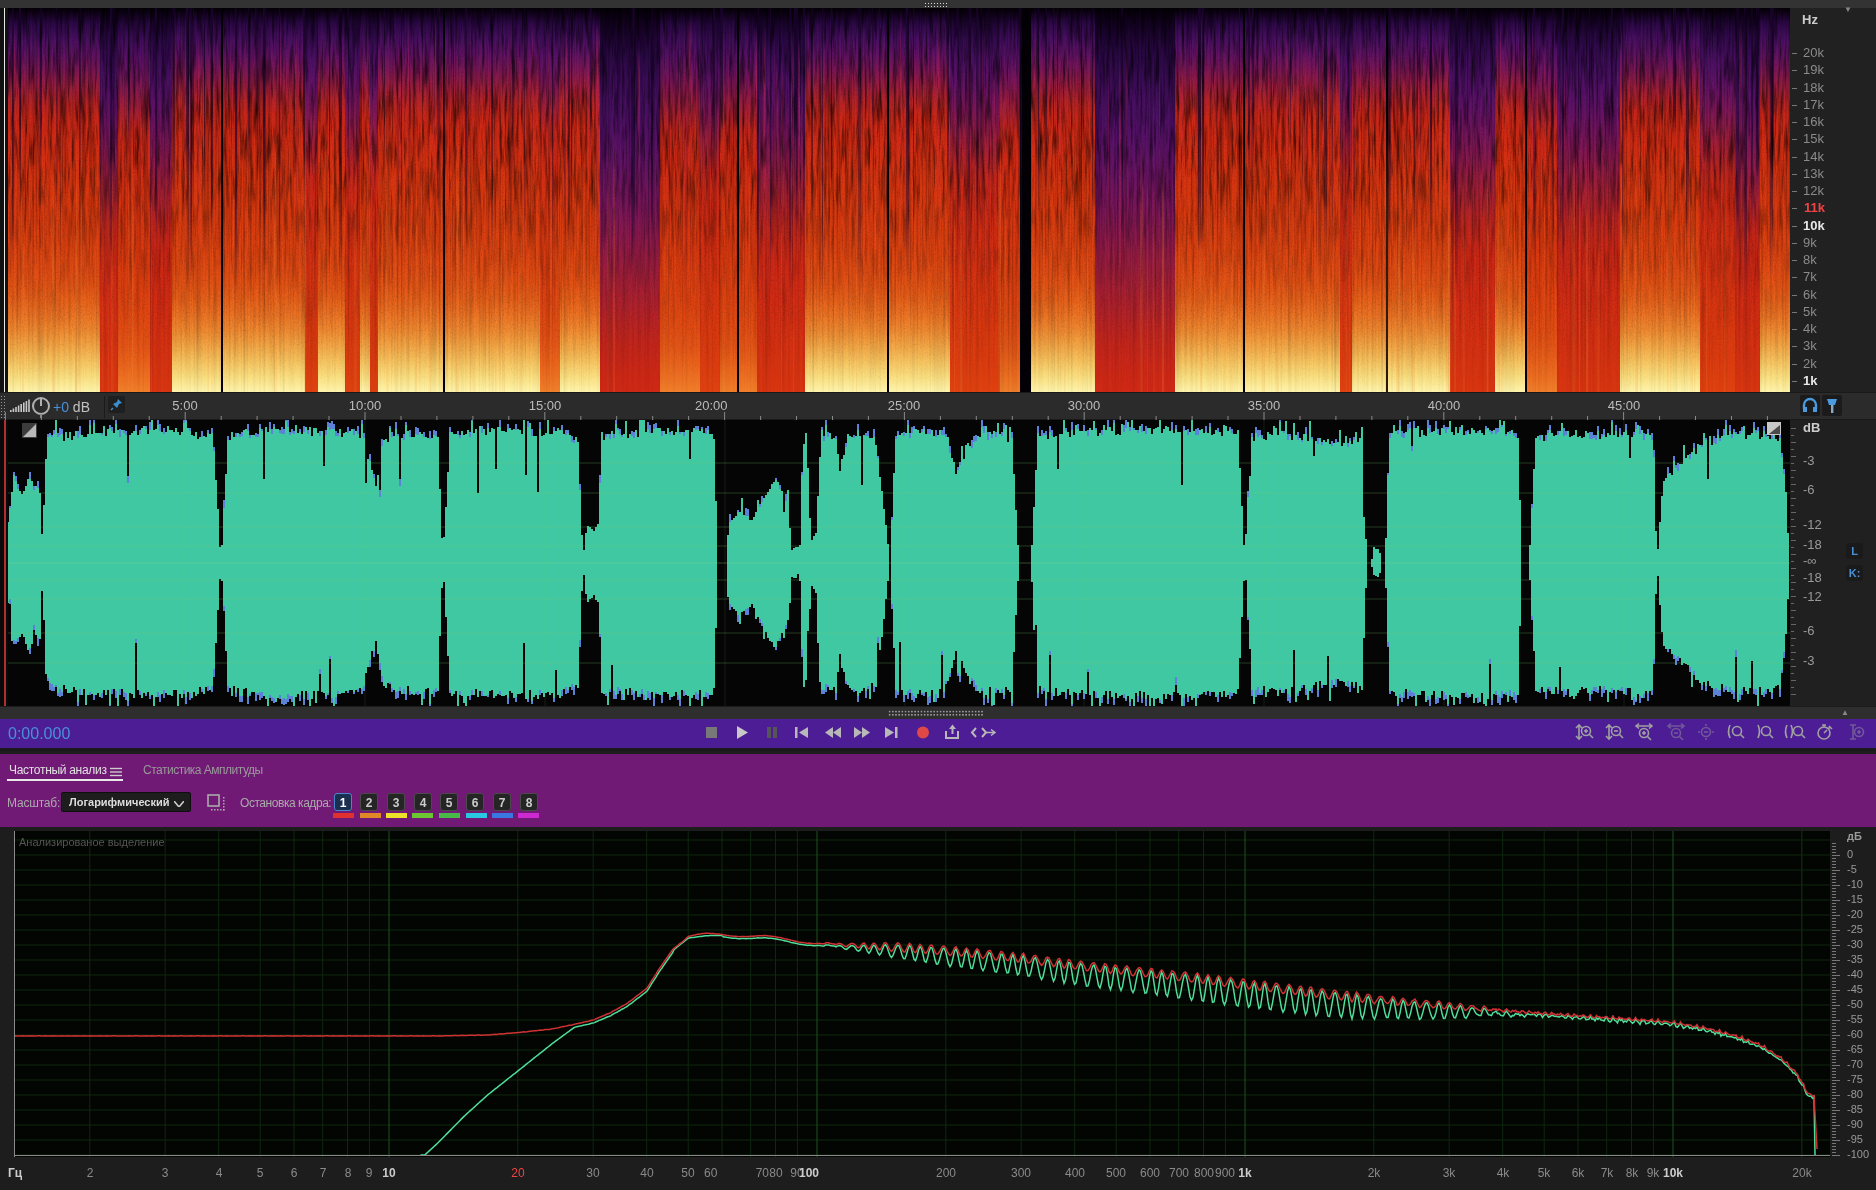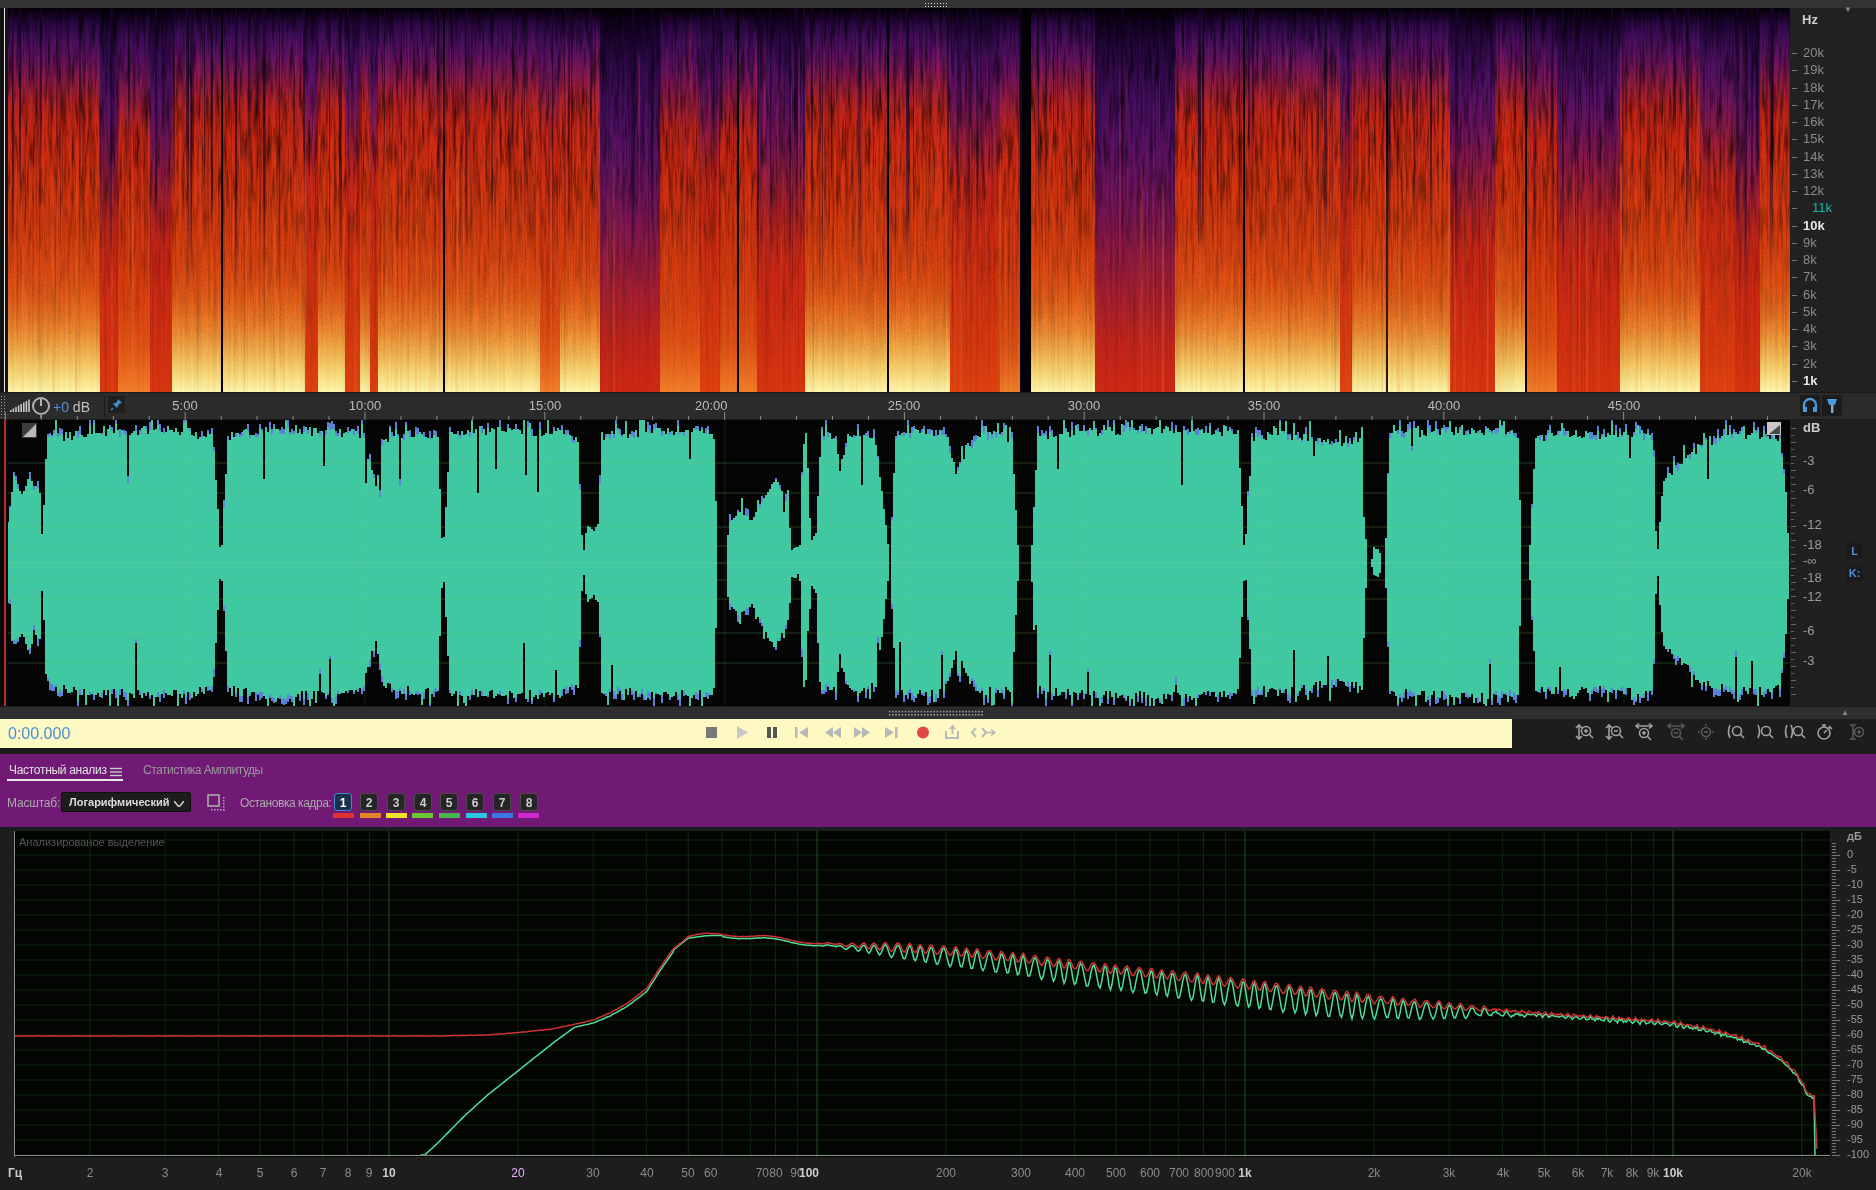--- a/index.html
+++ b/index.html
@@ -571,21 +571,21 @@
     <div style="position:absolute;left:13px;top:106px;color:#8a8a8a;font-weight:400;font-size:13px">16k</div>
     <div style="position:absolute;left:2px;top:114px;width:5px;height:1px;background:#777"></div>
     <div style="position:absolute;left:13px;top:123px;color:#8a8a8a;font-weight:400;font-size:13px">15k</div>
     <div style="position:absolute;left:2px;top:131px;width:5px;height:1px;background:#777"></div>
     <div style="position:absolute;left:13px;top:141px;color:#8a8a8a;font-weight:400;font-size:13px">14k</div>
     <div style="position:absolute;left:2px;top:149px;width:5px;height:1px;background:#777"></div>
     <div style="position:absolute;left:13px;top:158px;color:#8a8a8a;font-weight:400;font-size:13px">13k</div>
     <div style="position:absolute;left:2px;top:166px;width:5px;height:1px;background:#777"></div>
     <div style="position:absolute;left:13px;top:175px;color:#8a8a8a;font-weight:400;font-size:13px">12k</div>
     <div style="position:absolute;left:2px;top:183px;width:5px;height:1px;background:#777"></div>
-    <div style="position:absolute;left:22px;top:192px;color:#14b8a6;font-weight:400;font-size:13px">11k</div>
+    <div style="position:absolute;left:14px;top:192px;color:#ef4444;font-weight:700;font-size:13px">11k</div>
     <div style="position:absolute;left:2px;top:200px;width:5px;height:1px;background:#777"></div>
     <div style="position:absolute;left:13px;top:210px;color:#e8e8e8;font-weight:700;font-size:13px">10k</div>
     <div style="position:absolute;left:2px;top:218px;width:5px;height:1px;background:#777"></div>
     <div style="position:absolute;left:13px;top:227px;color:#8a8a8a;font-weight:400;font-size:13px">9k</div>
     <div style="position:absolute;left:2px;top:235px;width:5px;height:1px;background:#777"></div>
     <div style="position:absolute;left:13px;top:244px;color:#8a8a8a;font-weight:400;font-size:13px">8k</div>
     <div style="position:absolute;left:2px;top:252px;width:5px;height:1px;background:#777"></div>
     <div style="position:absolute;left:13px;top:261px;color:#8a8a8a;font-weight:400;font-size:13px">7k</div>
     <div style="position:absolute;left:2px;top:269px;width:5px;height:1px;background:#777"></div>
     <div style="position:absolute;left:13px;top:279px;color:#8a8a8a;font-weight:400;font-size:13px">6k</div>
@@ -786,21 +786,21 @@
     <div style="position:absolute;left:1px;top:274px;width:5px;height:1px;background:#666"></div>
 <div style="position:absolute;left:56px;top:123px;width:17px;height:16px;background:#1a1a1a;border-radius:2px;color:#4a90d8;font-size:11px;font-weight:700;text-align:center;line-height:16px">L</div>
 <div style="position:absolute;left:56px;top:145px;width:17px;height:16px;background:#1a1a1a;border-radius:2px;color:#4a90d8;font-size:11px;font-weight:700;text-align:center;line-height:16px">K:</div>
 </div>
 
 <div class="abs" style="left:0;top:706px;width:1876px;height:13px;background:#2e2e2e;border-top:1px solid #1c1c1c">
 <div style="position:absolute;left:888px;top:3px;width:96px;height:7px;background-image:radial-gradient(circle,#9a9a9a 30%,transparent 32%);background-size:3.2px 3.2px"></div>
 <div style="position:absolute;left:1841px;top:1px;color:#888;font-size:8px">▲</div>
 </div>
 
-<div class="abs" style="left:0;top:719px;width:1512px;height:32px;background:#fef9c3;border-bottom:3px solid #191919">
+<div class="abs" style="left:0;top:719px;width:1876px;height:32px;background:#4c1d95;border-bottom:3px solid #191919">
 <div style="position:absolute;left:8px;top:6px;color:#4a90d8;font-size:16px">0:00.000</div>
 </div>
 
 <svg width="300" height="20" viewBox="0 0 300 20" style="position:absolute;left:700px;top:723px">
 <rect x="6" y="4" width="11" height="11" fill="#787878"></rect>
 <path d="M37 3 L48 9.5 L37 16 Z" fill="#c8c8c8"></path>
 <rect x="67" y="4" width="4" height="11" fill="#555"></rect>
     <rect x="73" y="4" width="4" height="11" fill="#555"></rect>
 <rect x="95" y="4" width="2.5" height="11" fill="#b8b8b8"></rect>
     <path d="M108 4 L99 9.5 L108 15 Z" fill="#b8b8b8"></path>
@@ -1001,21 +1001,21 @@
 <div style="position:absolute;left:8px;top:1166px;color:#ccc;font-weight:700;font-size:12px">Гц</div>
 <div style="position:absolute;left:72px;top:1166px;width:36px;text-align:center;color:#8a8a8a;font-weight:400;font-size:12px">2</div>
 <div style="position:absolute;left:147px;top:1166px;width:36px;text-align:center;color:#8a8a8a;font-weight:400;font-size:12px">3</div>
 <div style="position:absolute;left:201px;top:1166px;width:36px;text-align:center;color:#8a8a8a;font-weight:400;font-size:12px">4</div>
 <div style="position:absolute;left:242px;top:1166px;width:36px;text-align:center;color:#8a8a8a;font-weight:400;font-size:12px">5</div>
 <div style="position:absolute;left:276px;top:1166px;width:36px;text-align:center;color:#8a8a8a;font-weight:400;font-size:12px">6</div>
 <div style="position:absolute;left:305px;top:1166px;width:36px;text-align:center;color:#8a8a8a;font-weight:400;font-size:12px">7</div>
 <div style="position:absolute;left:330px;top:1166px;width:36px;text-align:center;color:#8a8a8a;font-weight:400;font-size:12px">8</div>
 <div style="position:absolute;left:351px;top:1166px;width:36px;text-align:center;color:#8a8a8a;font-weight:400;font-size:12px">9</div>
 <div style="position:absolute;left:371px;top:1166px;width:36px;text-align:center;color:#ccc;font-weight:700;font-size:12px">10</div>
-<div style="position:absolute;left:500px;top:1166px;width:36px;text-align:center;color:#f0abfc;font-weight:400;font-size:12px">20</div>
+<div style="position:absolute;left:500px;top:1166px;width:36px;text-align:center;color:#ef4444;font-weight:400;font-size:12px">20</div>
 <div style="position:absolute;left:575px;top:1166px;width:36px;text-align:center;color:#8a8a8a;font-weight:400;font-size:12px">30</div>
 <div style="position:absolute;left:629px;top:1166px;width:36px;text-align:center;color:#8a8a8a;font-weight:400;font-size:12px">40</div>
 <div style="position:absolute;left:670px;top:1166px;width:36px;text-align:center;color:#8a8a8a;font-weight:400;font-size:12px">50</div>
 <div style="position:absolute;left:704px;top:1166px;width:36px;text-align:left;color:#8a8a8a;font-weight:400;font-size:12px">60</div>
 <div style="position:absolute;left:733px;top:1166px;width:36px;text-align:right;color:#8a8a8a;font-weight:400;font-size:12px">70</div>
 <div style="position:absolute;left:758px;top:1166px;width:36px;text-align:center;color:#8a8a8a;font-weight:400;font-size:12px">80</div>
 <div style="position:absolute;left:779px;top:1166px;width:36px;text-align:center;color:#8a8a8a;font-weight:400;font-size:12px">90</div>
 <div style="position:absolute;left:799px;top:1166px;width:36px;text-align:left;color:#ccc;font-weight:700;font-size:12px">100</div>
 <div style="position:absolute;left:928px;top:1166px;width:36px;text-align:center;color:#8a8a8a;font-weight:400;font-size:12px">200</div>
 <div style="position:absolute;left:1003px;top:1166px;width:36px;text-align:center;color:#8a8a8a;font-weight:400;font-size:12px">300</div>

